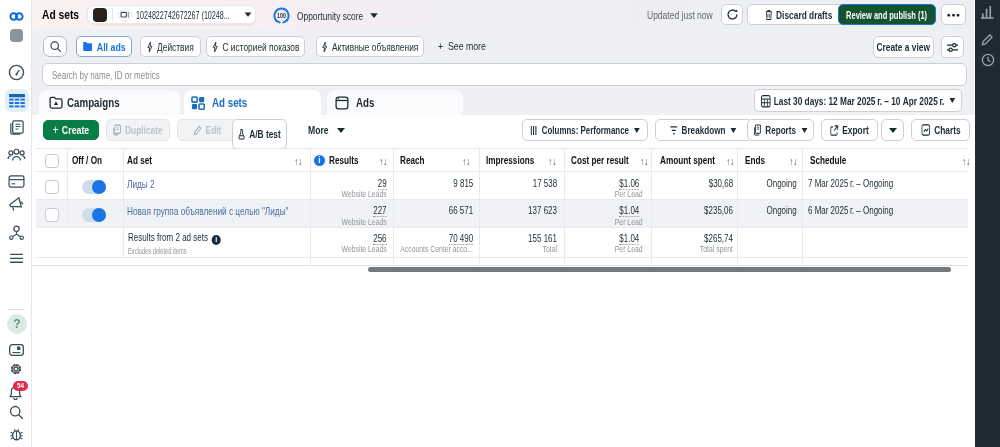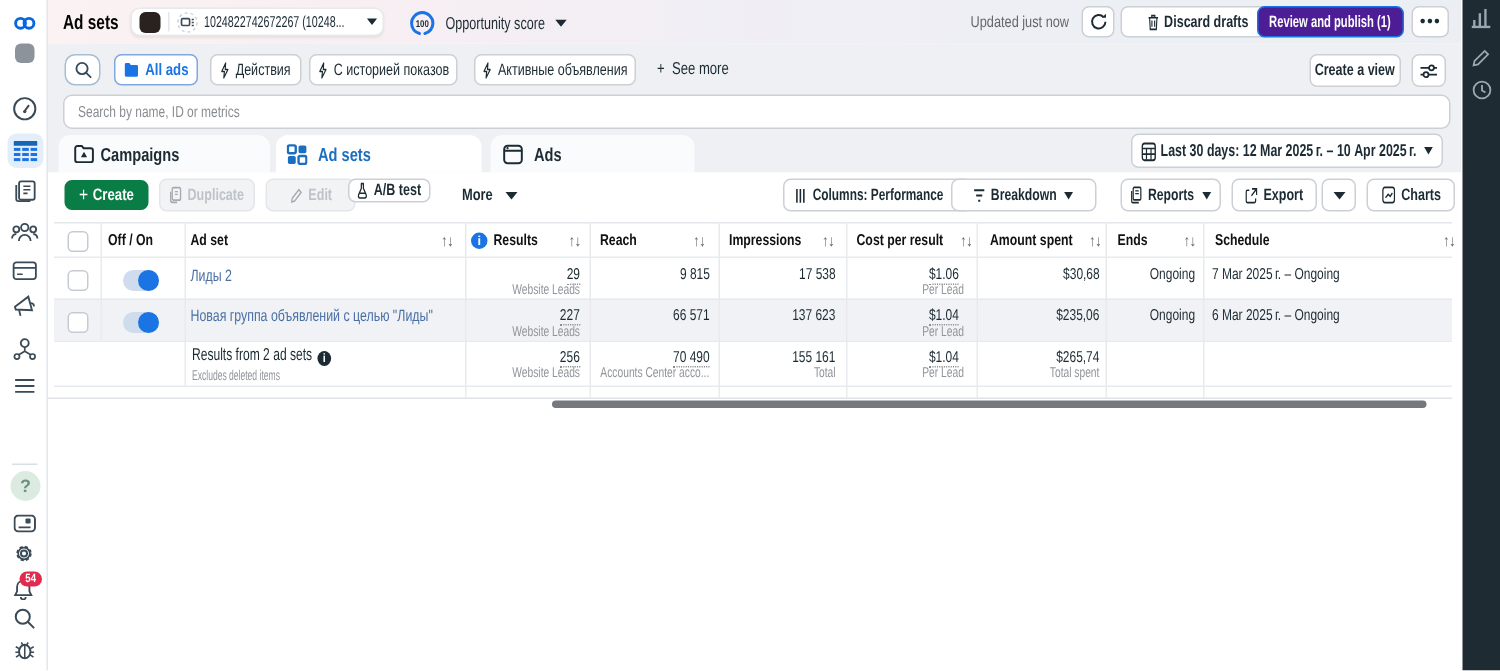--- a/index.html
+++ b/index.html
@@ -50,21 +50,21 @@
       <path d="M13.9 1.4v3.4h-3.4z" fill="#1c2b33"></path>
     </svg>
 </div>
 <div class="btn" style="left:747px;top:4px;width:103px;height:21px">
     <span class="in" style="gap:4px">
   <svg width="11" height="12" viewBox="0 0 12 13" style="flex:none">
         <path d="M1.5 3h9M4.5 3V1.5h3V3M2.5 3l.6 8.5h5.8L9.5 3M4.7 5v4.5M7.3 5v4.5" fill="none" stroke="#1c2b33" stroke-width="1.1"></path>
       </svg>
   Discard drafts</span>
   </div>
-<div class="btn" style="left:838px;top:4px;width:98px;height:21px;background:#4c1d95;border-color:#1b74e4;color:#fff">
+<div class="btn" style="left:838px;top:4px;width:98px;height:21px;background:#14532d;border-color:#1b74e4;color:#fff">
     <span class="in" style="transform:scaleX(.68)">Review and publish (1)</span>
   </div>
 <div class="btn" style="left:941px;top:4px;width:25px;height:21px;font-size:7px;letter-spacing:.5px">●●●</div>
 
 <div class="chip" style="left:43px;top:36px;width:24px;height:21px;border-color:#a8bdd4;border-radius:7px">
   <svg width="13" height="13" viewBox="0 0 16 16">
       <circle cx="7" cy="7" r="4.6" fill="none" stroke="#34495c" stroke-width="1.5"></circle>
       <path d="M10.5 10.5L14 14" stroke="#34495c" stroke-width="1.5" stroke-linecap="round"></path>
     </svg>
 </div>
@@ -158,41 +158,41 @@
       </svg>
   Duplicate</span>
   </div>
 <div class="btn" style="left:177px;top:119px;width:60px;height:22px;background:#f2f3f5;border-color:#e4e6e9;color:#bec3c9">
     <span class="in">
   <svg width="11" height="11" viewBox="0 0 12 12" style="flex:none">
         <path d="M1.5 10.5l.6-2.8 6.3-6.2 2.1 2.1-6.2 6.3z" fill="none" stroke="#a5aab0" stroke-width="1.2"></path>
       </svg>
   Edit</span>
   </div>
-<div class="btn" style="left:232px;top:119px;width:55px;height:16px">
+<div class="btn" style="left:232px;top:119px;width:55px;height:30px">
     <span class="in">
   <svg width="10" height="12" viewBox="0 0 11 13" style="flex:none">
         <path d="M4 1.5h3M4.5 1.5v3.4L1.8 9.8c-.5 1 .2 2.2 1.3 2.2h4.8c1.1 0 1.8-1.2 1.3-2.2L6.5 4.9V1.5" fill="none" stroke="#1c2b33" stroke-width="1.2"></path>
         <path d="M3 8.5h5" stroke="#1c2b33" stroke-width="1.2"></path>
       </svg>
   A/B test</span>
   </div>
 <div class="abs" style="left:308px;top:119px;height:22px;display:flex;align-items:center;gap:6px">
     <span style="font-size:11px;font-weight:bold;transform:scaleX(.78);transform-origin:0 50%">More</span> 
     <span class="car" style="margin-left:-3px"></span>
   </div>
 
 <div class="btn" style="left:522px;top:119px;width:126px;height:22px">
     <span class="in" style="transform:scaleX(.72)">
   <svg width="11" height="11" viewBox="0 0 12 12" style="flex:none">
         <path d="M1.5 1v10M5 1v10M8.5 1v10" stroke="#1c2b33" stroke-width="1.6"></path>
       </svg>
   Columns: Performance <span class="car" style="margin-left:2px"></span></span>
   </div>
-<div class="btn" style="left:634px;top:119px;width:97px;height:22px">
+<div class="btn" style="left:655px;top:119px;width:97px;height:22px">
     <span class="in" style="transform:scaleX(.74)">
   <svg width="11" height="11" viewBox="0 0 12 12" style="flex:none">
         <path d="M1 2h10M3 5.8h6M5 9.6h2" stroke="#1c2b33" stroke-width="1.5"></path>
       </svg>
   Breakdown <span class="car" style="margin-left:2px"></span></span>
   </div>
 <div class="btn" style="left:747px;top:119px;width:67px;height:22px">
     <span class="in" style="transform:scaleX(.74)">
   <svg width="11" height="12" viewBox="0 0 12 13" style="flex:none">
         <rect x="3" y="1" width="7.5" height="9" rx="1" fill="none" stroke="#1c2b33" stroke-width="1.2"></rect>

